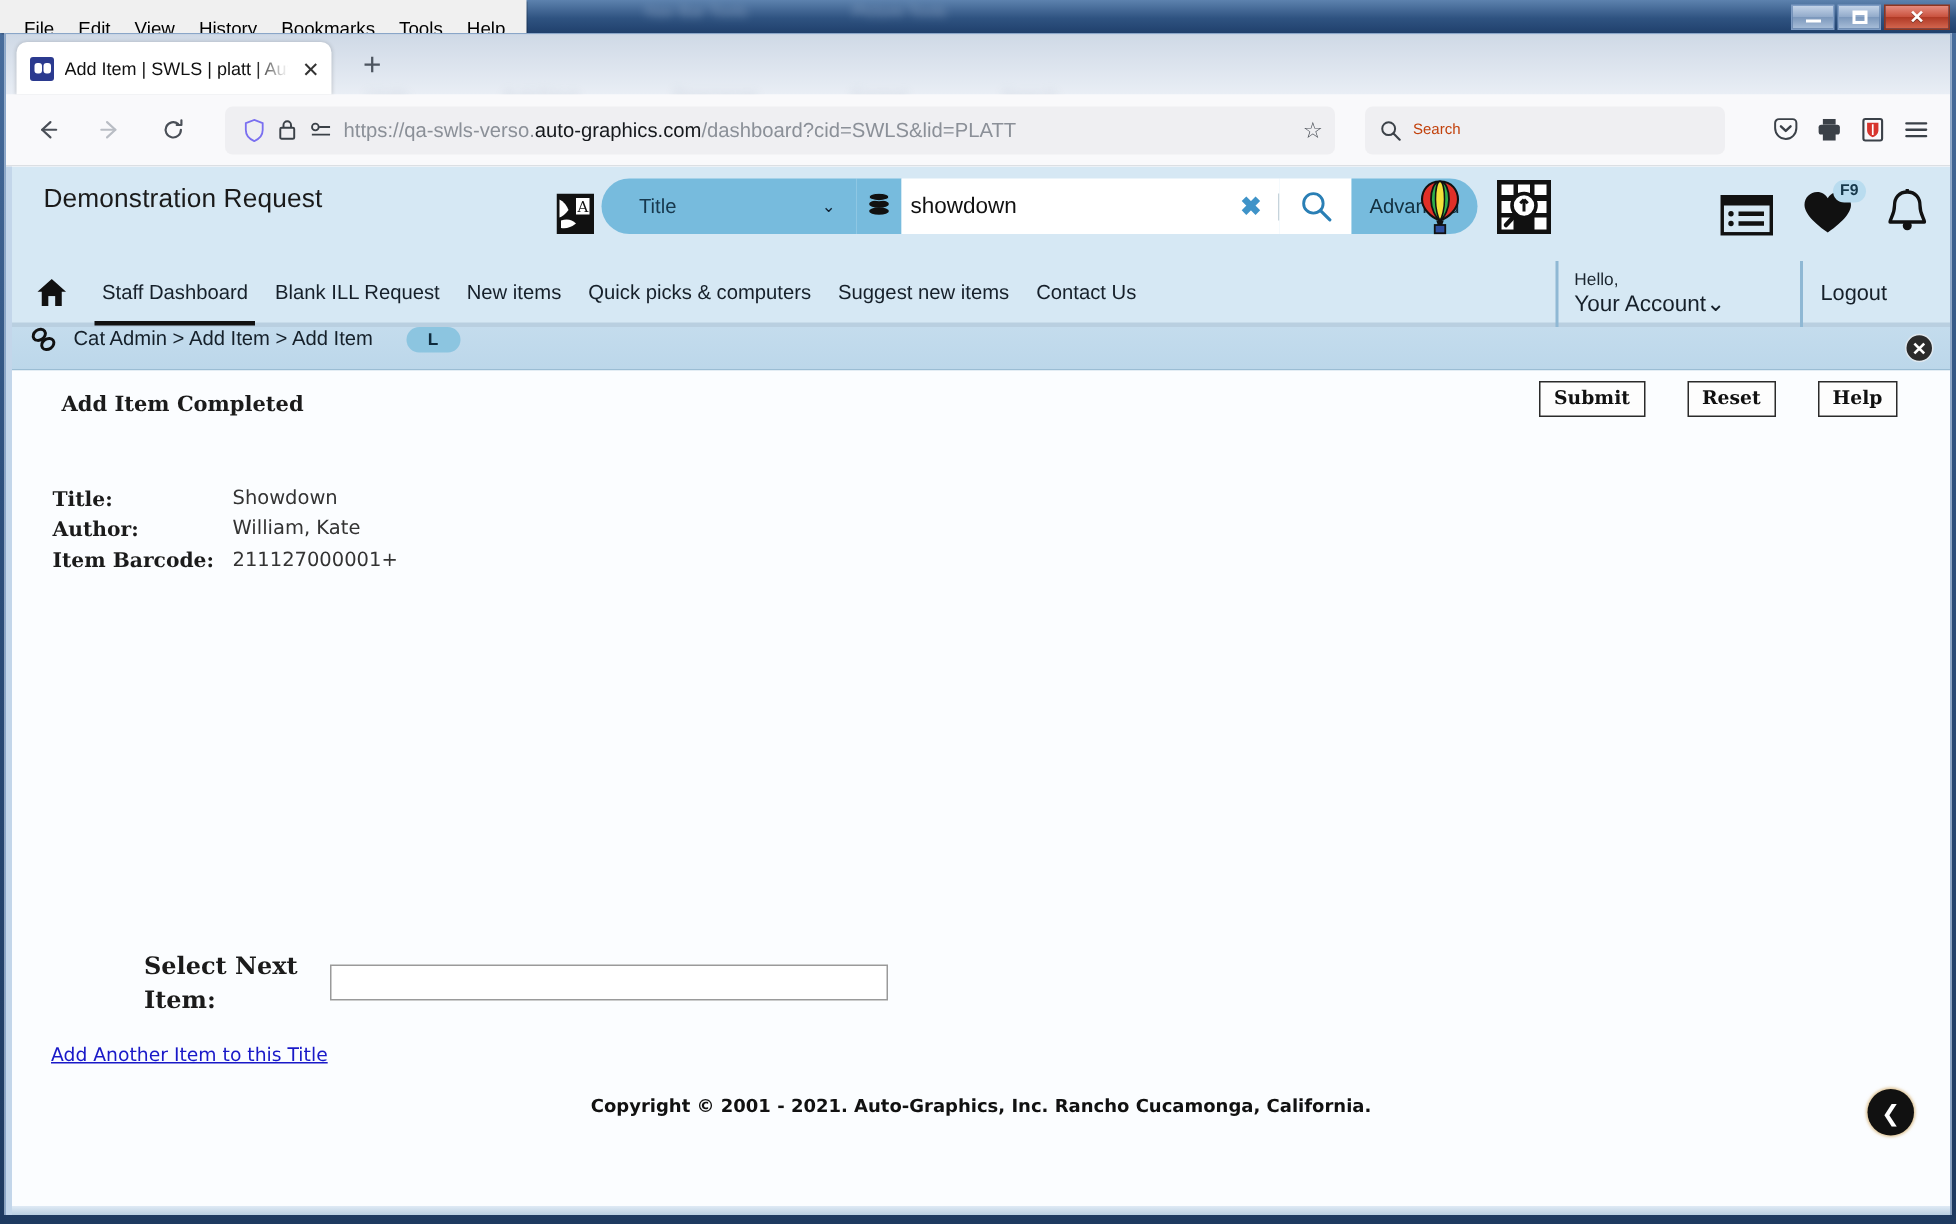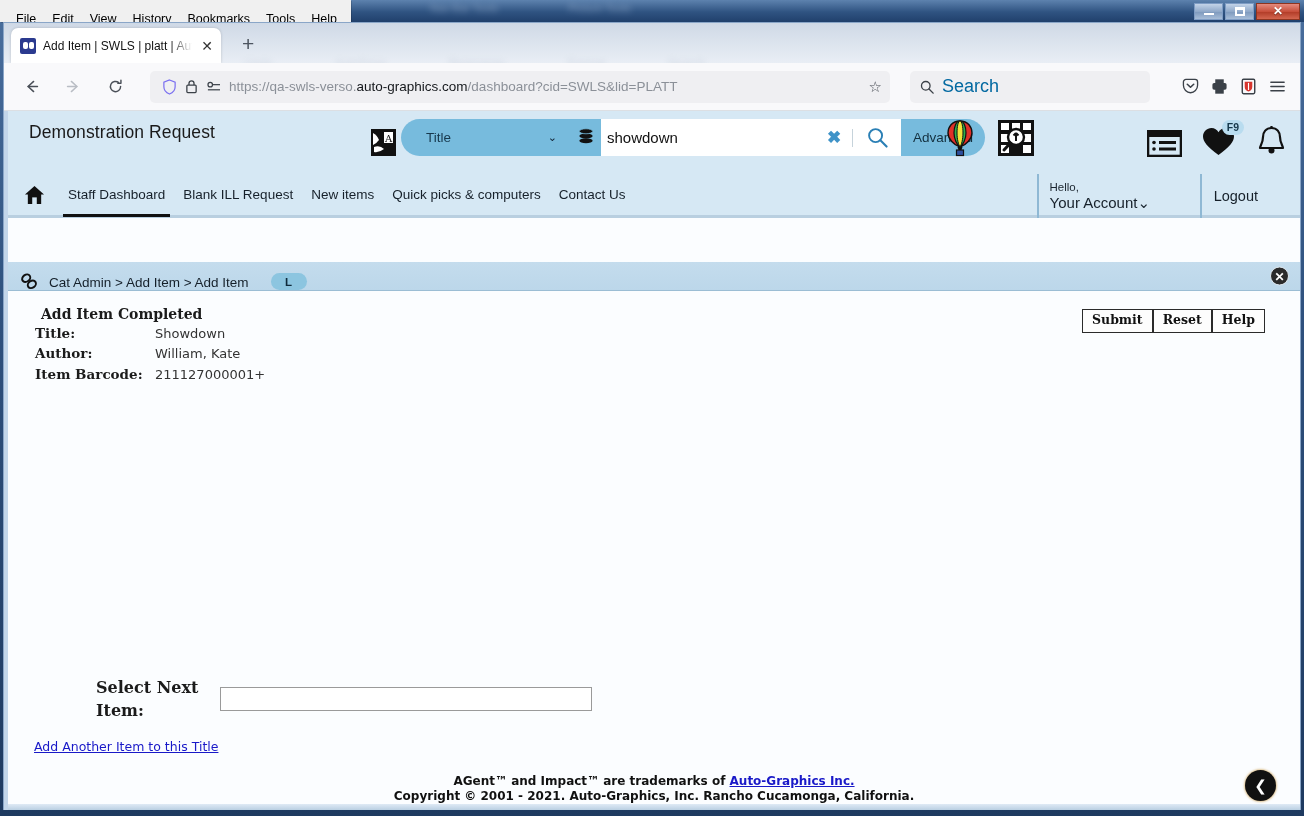--- a/index.html
+++ b/index.html
@@ -129,21 +129,21 @@
   .url-ico { color: #4a4f57; font-size: 13px; display:flex; align-items:center; }
   #shield-ico svg { display:block; }
   #urltext { flex: 1 1 auto; font-size: 13.5px; color: #8b9098; white-space: nowrap; overflow: hidden; }
   #urltext b { color: #15181c; font-weight: 400; }
   #star-ico { color: #4a4f57; font-size: 15px; }
   #searchbar {
     flex: 0 0 240px; height: 32px; margin-left: 12px;
     background: #efeff2; border-radius: 5px;
     display: flex; align-items: center; gap: 8px; padding: 0 10px;
   }
-  #searchbar .ph { font-size: 18px; color: #0369a1; }
+  #searchbar .ph { font-size: 10px; color: #c2410c; }
   #nav-right { margin-left: auto; display: flex; align-items: center; gap: 12px; padding-right: 4px; }
   .tb-ico { color: #3b4148; font-size: 16px; display:flex; align-items:center; }
 
   
   #page {
     position: relative;
     height: 699px;
     background: #fbfdff;
     border-left: 4px solid #c3d6ea;
     overflow: hidden;
@@ -219,23 +219,22 @@
   #acct { font-size: 15px; color: #16202a; line-height: 17px; }
   #logout-box {
     position: absolute; right: 42px; top: 0; height: 44px;
     border-left: 2px solid #8fb8d4; padding-left: 12px;
     display: flex; align-items: center;
   }
   #logout-box span { font-size: 14.5px; color: #16202a; }
 
   #crumbbar {
     height: 29px; background: linear-gradient(180deg,#c4dced 0%,#bcd7ea 100%);
-    display: flex; align-items: flex-end; padding-left: 12px; position: relative;
+    display: flex; align-items: flex-start; padding-left: 12px; position: relative;
     border-bottom: 1px solid #9bbdd4;
-    margin-top: 44px;
   }
   #chain-ico { margin-right: 10px; display:flex; align-items:center; }
   #crumbs { font-size: 13.5px; color: #15202a; }
   #crumb-pill {
     margin-left: 22px; background: #8cc5e0; color: #0e2b3c;
     border-radius: 11px; width: 36px; height: 17px;
     font-size: 11.5px; font-weight: bold;
     display: flex; align-items: center; justify-content: center;
   }
   #crumb-close {
@@ -246,28 +245,28 @@
     font-size: 12px; font-weight: bold;
     border: 1px solid #dfe8ef;
   }
 
   #content { position: relative; background: #fbfdff; height: 560px; }
   #form-title {
     position: absolute; left: 33px; top: 15px;
     font-size: 14px; font-weight: bold; color: #1b1b1b;
     font-family: "DejaVu Serif", serif;
   }
-  #btn-row { position: absolute; right: 35px; top: 18px; display: flex; gap: 0; }
+  #btn-row { position: absolute; right: 35px; top: 7px; display: flex; gap: 28px; }
   .sqbtn {
     border: 1px solid #2b2b2b; background: #fdfdfd;
     font-size: 12.5px; font-weight: bold; color: #111;
     padding: 4px 9px 5px; line-height: 1;
     font-family: "DejaVu Serif", serif;
   }
-  .field-row { position: absolute; display: flex; align-items: center; }
+  .field-row { position: absolute; display: flex; align-items: flex-start; margin-top: 44px; }
   .field-label {
     width: 120px; font-size: 13.5px; font-weight: bold; color: #1b1b1b;
     font-family: "DejaVu Serif", serif;
   }
   .field-value { font-size: 13px; color: #333; font-family: "DejaVu Sans", sans-serif; }
 
   #next-label {
     position: absolute; left: 88px; top: 385px; width: 115px;
     font-size: 16px; font-weight: bold; color: #1b1b1b; line-height: 23px;
     font-family: "DejaVu Serif", serif;
@@ -536,20 +535,21 @@
         <span id="home-ico">
           <svg width="21" height="20" viewBox="0 0 22 21">
             <path d="M11 1 L21 10 H18 V20 H4 V10 H1 Z" fill="#111"></path>
             <rect x="8.6" y="13" width="4.8" height="7" fill="#d6e8f4"></rect>
           </svg>
         </span>
         <div class="navlink active">Staff Dashboard</div>
         <div class="navlink">Blank ILL Request</div>
         <div class="navlink">New items</div>
         <div class="navlink">Quick picks &amp; computers</div>
+        <div class="navlink">Suggest new items</div>
         <div class="navlink">Contact Us</div>
 
         <div id="account-box">
           <span id="hello">Hello,</span>
           <span id="acct"><span>Your Account</span><span>⌄</span></span>
         </div>
         <div id="logout-box">
           <span>Logout</span>
         </div>
       </div>
@@ -587,23 +587,20 @@
           <span class="field-label">Item Barcode:</span>
           <span class="field-value">211127000001+</span>
         </div>
 
         <div id="next-label">Select Next Item:</div>
         <input id="next-input" type="text" placeholder="" style="">
 
         <a id="add-another" href="#">Add Another Item to this Title</a>
 
         <div id="footer">
-          <div>
-            <span>AGent™ and Impact™ are trademarks of </span><a href="#">Auto-Graphics Inc.</a>
-          </div>
           <div>Copyright © 2001 - 2021. Auto-Graphics, Inc. Rancho Cucamonga, California.</div>
         </div>
 
         <div id="back-circle">
           <span>❮</span>
         </div>
       </div>
 
       <div id="page-bottom-shadow"></div>
     </div>

